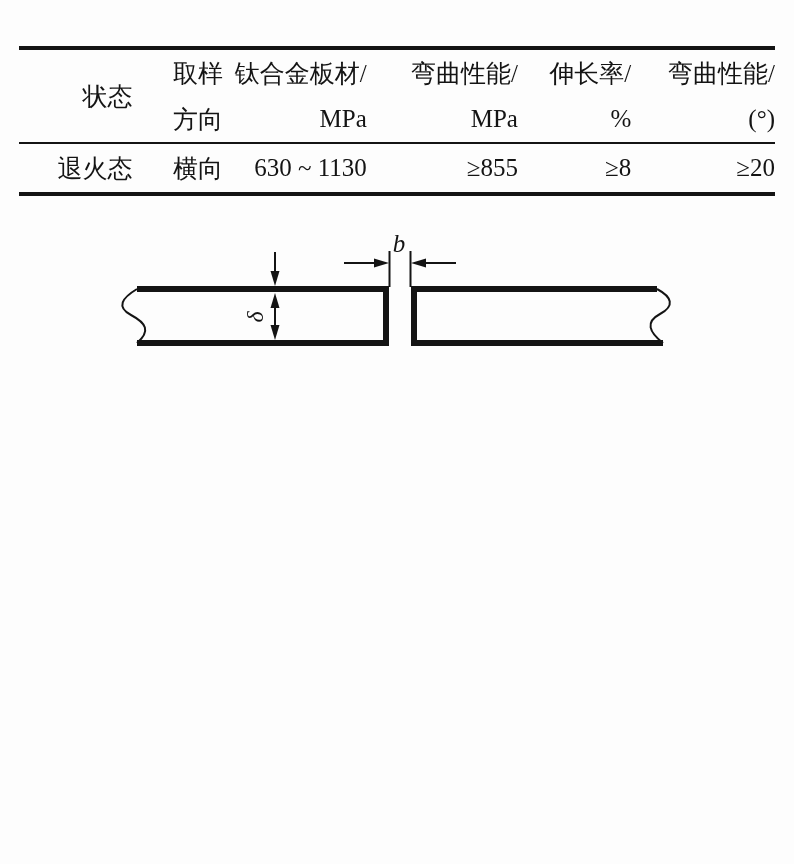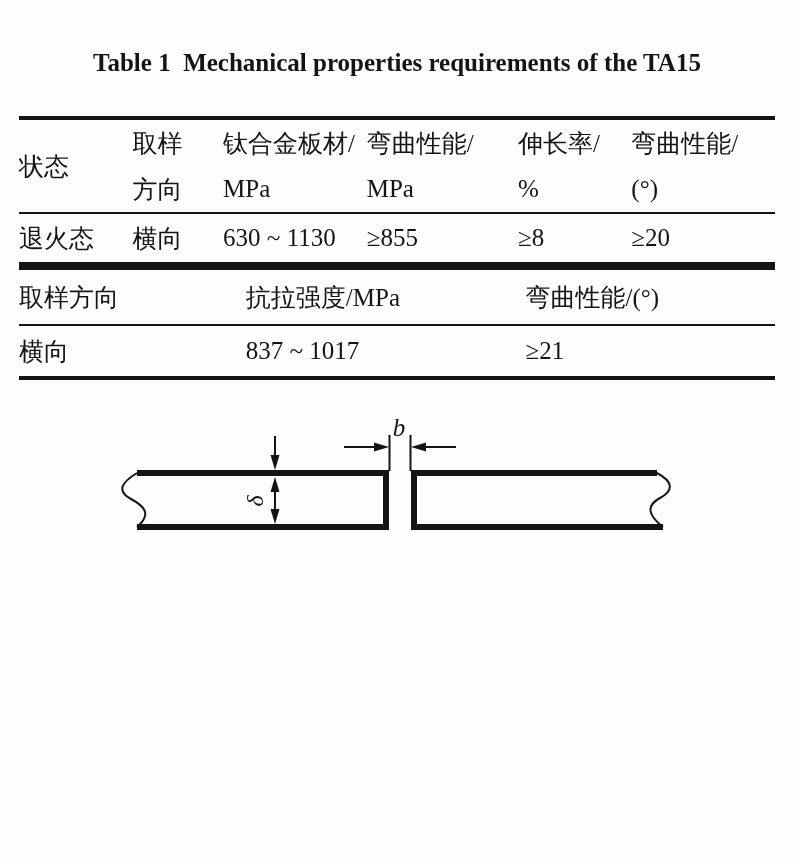--- a/index.html
+++ b/index.html
@@ -27,42 +27,41 @@
     line-height: 34px;
   }
   table.data-table {
     border-collapse: collapse;
     margin: 0 auto;
     width: 756px;
     table-layout: fixed;
     border-top: 4px solid #141414;
     border-bottom: 4px solid #141414;
     font-size: 25px;
-    text-align: left;
+    text-align: right;
   }
   table.data-table th { font-weight: 400; padding: 0; }
   table.data-table td { padding: 0; }
   table.data-table thead { border-bottom: 2px solid #141414; }
   .tbl1 { margin-top: 16px; }
   .tbl1 thead tr th { height: 46px; vertical-align: middle; }
   .tbl1 tbody tr td { height: 48px; vertical-align: middle; }
   .tbl2 { margin-top: 16px; }
   .tbl2 thead tr th { height: 54px; vertical-align: middle; }
   .tbl2 tbody tr td { height: 50px; vertical-align: middle; }
   .title2-block { margin-top: 46px; }
   .figure-wrap { margin-top: 22px; }
   .figure-wrap svg { display: block; }
 </style>
 </head>
 <body>
 
 <div class="page">
 
   <div class="title-block">
-    <div class="title-en">Table 1  Mechanical properties requirements of the TA15</div>
   </div>
 
   <table class="data-table tbl1">
     <colgroup>
       <col style="width:15%">
         <col style="width:12%">
         <col style="width:19%">
       <col style="width:20%">
         <col style="width:15%">
         <col style="width:19%">
@@ -90,41 +89,20 @@
         <td>横向</td>
         <td>630 ~ 1130</td>
         <td>≥855</td>
         <td>≥8</td>
         <td>≥20</td>
       </tr>
     </tbody>
   </table>
 
 
-  <table class="data-table tbl2">
-    <colgroup>
-      <col style="width:30%">
-        <col style="width:37%">
-        <col style="width:33%">
-    </colgroup>
-    <thead>
-      <tr>
-        <th>取样方向</th>
-        <th>抗拉强度/MPa</th>
-        <th>弯曲性能/(°)</th>
-      </tr>
-    </thead>
-    <tbody>
-      <tr>
-        <td>横向</td>
-        <td>837 ~ 1017</td>
-        <td>≥21</td>
-      </tr>
-    </tbody>
-  </table>
 
   <div class="figure-wrap">
     <svg width="794" height="152" viewBox="0 0 794 152" xmlns="http://www.w3.org/2000/svg">
 
       <g stroke="#141414" stroke-width="6" fill="none">
         <path d="M137 71 H389"></path>
         <path d="M137 125 H389"></path>
         <path d="M386 69 V127"></path>
       </g>
       <g stroke="#141414" stroke-width="6" fill="none">

